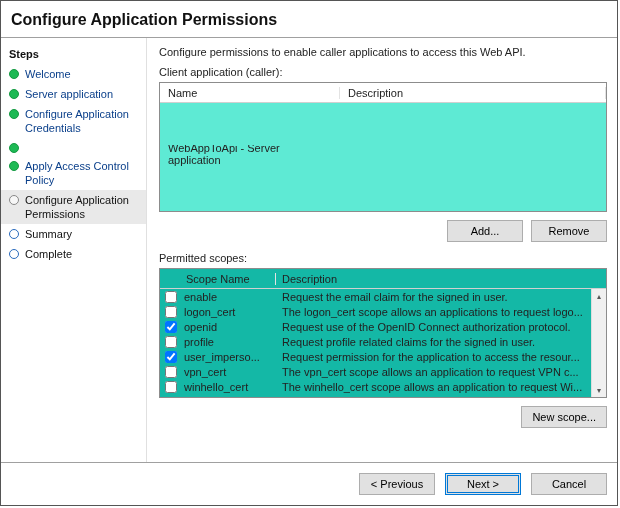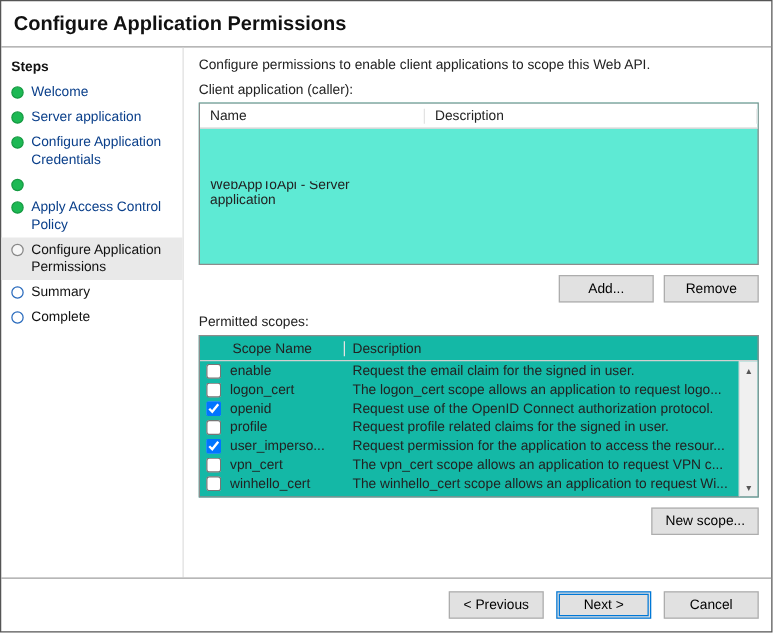--- a/index.html
+++ b/index.html
@@ -253,21 +253,21 @@
             <span class="label">Summary</span>
           </li>
         <li class="pending">
             <span class="bullet pending"></span>
             <span class="label">Complete</span>
           </li>
       </ul>
     </div>
 
     <div class="content">
-      <div class="intro">Configure permissions to enable client applications to scope this Web API.</div>
+      <div class="intro">Configure permissions to enable caller applications to access this Web API.</div>
       <div class="section-label">Client application (caller):</div>
 
       <div class="table">
         <div class="thead">
           <div class="th name">Name</div>
           <div class="th desc">Description</div>
         </div>
         <div class="tbody">
           <div class="trow">
             <div class="td name">WebAppToApi - Server application</div>
@@ -295,21 +295,21 @@
                 <input type="checkbox" style="">
               </span>
             <span class="cname">enable</span>
             <span class="cdesc">Request the email claim for the signed in user.</span>
           </div>
           <div class="srow">
             <span class="cchk">
                 <input type="checkbox" style="">
               </span>
             <span class="cname">logon_cert</span>
-            <span class="cdesc">The logon_cert scope allows an application to request logo...</span>
+            <span class="cdesc">The logon_cert scope allows an applications to request logo...</span>
           </div>
           <div class="srow">
             <span class="cchk">
                 <input type="checkbox" checked="" style="">
               </span>
             <span class="cname">openid</span>
             <span class="cdesc">Request use of the OpenID Connect authorization protocol.</span>
           </div>
           <div class="srow">
             <span class="cchk">

